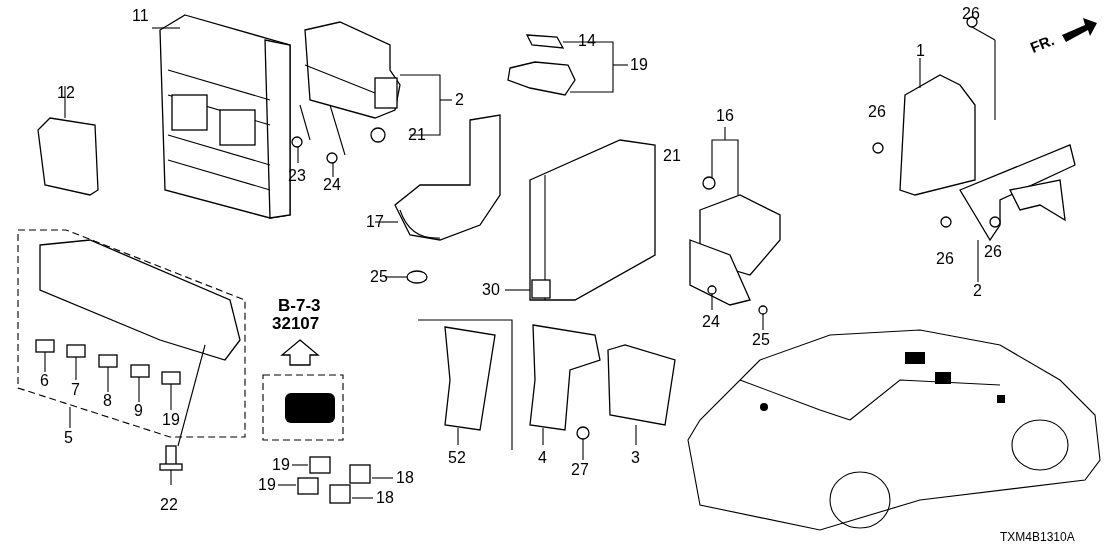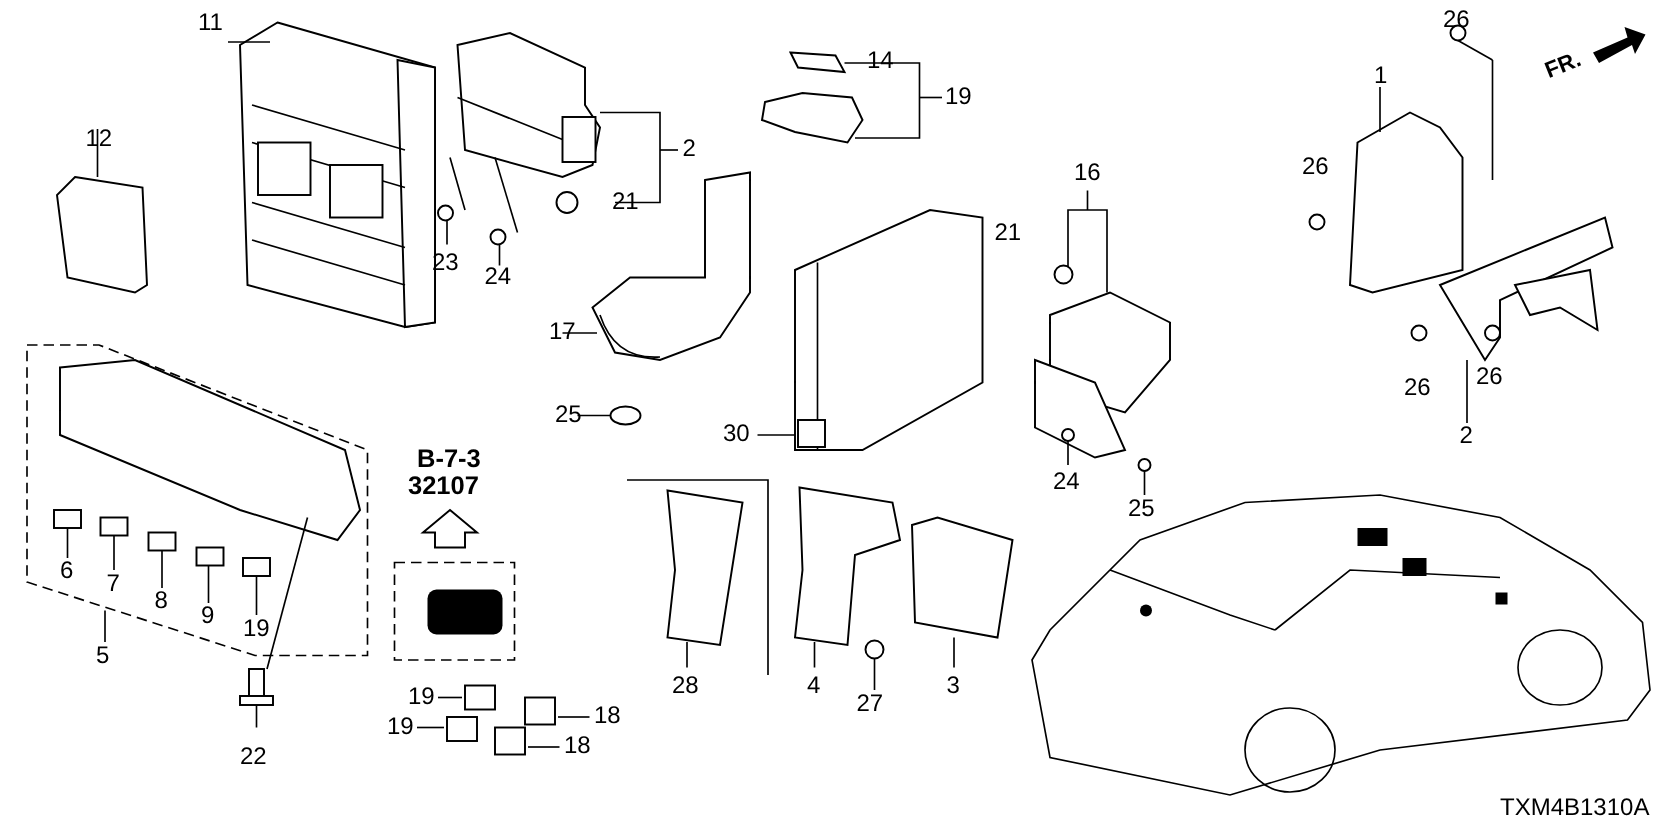--- a/index.html
+++ b/index.html
@@ -1,20 +1,20 @@
 <!DOCTYPE html>
 <html><head>
 <meta charset="utf-8">
 <style>
   html,body{margin:0;padding:0;background:#fff;}
   body{width:1108px;height:554px;position:relative;overflow:hidden;font-family:"Liberation Sans",sans-serif;color:#000;}
   #diagram{position:absolute;left:0;top:0;width:1108px;height:554px;}
   .lbl{position:absolute;font-size:16px;line-height:16px;white-space:nowrap;}
   .ref{position:absolute;font-weight:bold;font-size:17px;line-height:18px;}
-  .code{position:absolute;font-size:16px;}
+  .code{position:absolute;font-size:12px;}
   .fr{position:absolute;font-weight:bold;font-size:15px;transform:rotate(-22deg);}
   svg .p{fill:#fff;stroke:#000;stroke-width:1.3;}
   svg .l{fill:none;stroke:#000;stroke-width:1.1;}
   svg .d{fill:none;stroke:#000;stroke-width:1.1;stroke-dasharray:7 4;}
   svg .k{fill:#000;}
 </style>
 </head>
 <body>
 
 <svg id="diagram" viewBox="0 0 1108 554" width="1108" height="554">
@@ -244,17 +244,17 @@
 <span class="lbl" style="left:134px;top:403px">9</span>
 <span class="lbl" style="left:162px;top:412px">19</span>
 <span class="lbl" style="left:64px;top:430px">5</span>
 <span class="lbl" style="left:160px;top:497px">22</span>
 <span class="ref" style="left:278px;top:297px">B-7-3</span>
 <span class="ref" style="left:272px;top:315px">32107</span>
 <span class="lbl" style="left:272px;top:457px">19</span>
 <span class="lbl" style="left:258px;top:477px">19</span>
 <span class="lbl" style="left:396px;top:470px">18</span>
 <span class="lbl" style="left:376px;top:490px">18</span>
-<span class="lbl" style="left:448px;top:450px">28</span>
+<span class="lbl" style="left:448px;top:450px">52</span>
 <span class="lbl" style="left:538px;top:450px">4</span>
 <span class="lbl" style="left:571px;top:462px">27</span>
 <span class="lbl" style="left:631px;top:450px">3</span>
 <span class="code" style="left:1000px;top:530px">TXM4B1310A</span>
 
 </body></html>

